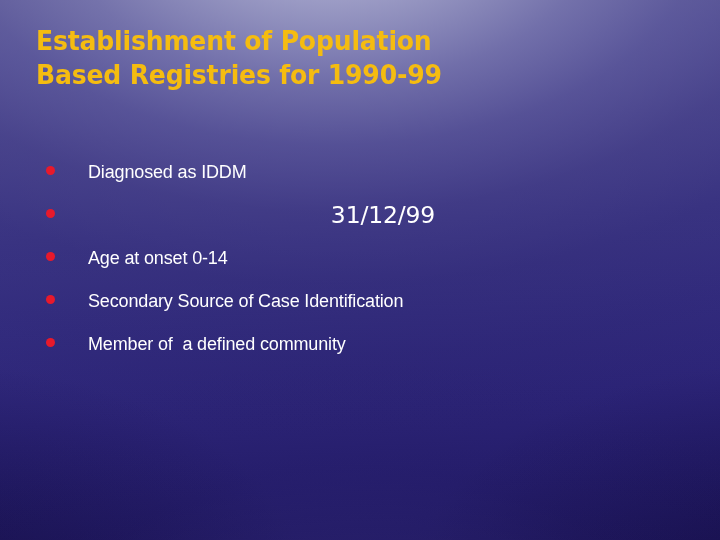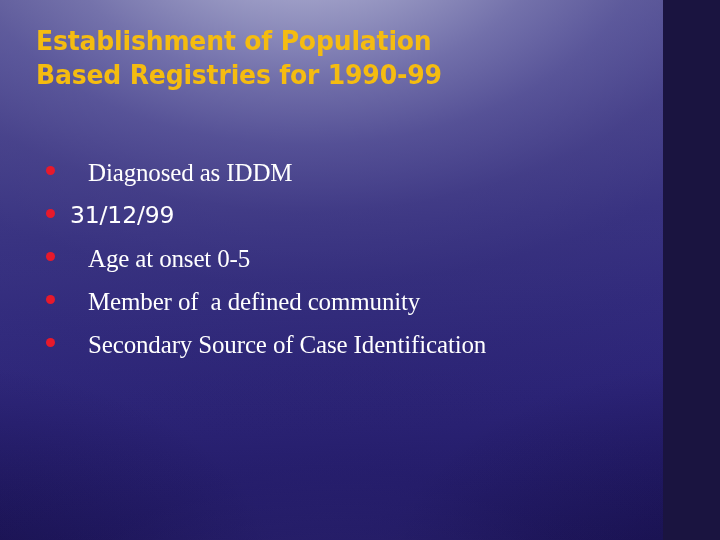--- a/index.html
+++ b/index.html
@@ -8,21 +8,21 @@
     padding: 0;
     background: #1a1440;
   }
 
   body {
     font-family: "Liberation Sans", sans-serif;
   }
 
   #slide {
     position: relative;
-    width: 663px;
+    width: 720px;
     height: 540px;
     overflow: hidden;
     background-color: #2e2a78;
     background-image:
       radial-gradient(120% 95% at 46% -14%,
         rgba(186,186,218,1.0) 0%,
         rgba(172,172,208,0.97) 9%,
         rgba(150,150,193,0.90) 19%,
         rgba(120,118,173,0.78) 31%,
         rgba(92,88,152,0.62) 43%,
@@ -107,37 +107,38 @@
     left: 10px;
     top: 14px;
     width: 9px;
     height: 9px;
     border-radius: 50%;
     background: #e8192b;
   }
 
   .bullet-text {
     display: block;
-    font-family: Liberation Serif, serif;
-    font-size: 25px;
+    font-family: Liberation Sans, sans-serif;
+    font-size: 18px;
     line-height: 41px;
     color: #ffffff;
     white-space: pre-wrap;
     letter-spacing: -0.15px;
   }
 
   .bullet-cont {
     display: block;
     font-family: "DejaVu Sans", "Liberation Sans", sans-serif;
     font-size: 23.5px;
     line-height: 41px;
     color: #ffffff;
     white-space: pre;
     letter-spacing: -0.15px;
     margin-left: -18px;
+    text-align: center;
   }
 </style>
 </head>
 <body>
 
 <div id="slide">
   <div id="content">
 
     <div class="title-block">
       <div class="title-line">Establishment of Population</div>
@@ -152,29 +153,29 @@
       </div>
 
 
       <div class="bullet-row">
         <span class="bullet-dot"></span>
         <span class="bullet-cont">31/12/99</span>
       </div>
 
       <div class="bullet-row">
         <span class="bullet-dot"></span>
-        <span class="bullet-text">Age at onset 0-5</span>
+        <span class="bullet-text">Age at onset 0-14</span>
+      </div>
+
+      <div class="bullet-row">
+        <span class="bullet-dot"></span>
+        <span class="bullet-text">Secondary Source of Case Identification</span>
       </div>
 
       <div class="bullet-row">
         <span class="bullet-dot"></span>
         <span class="bullet-text">Member of  a defined community</span>
-      </div>
-
-      <div class="bullet-row">
-        <span class="bullet-dot"></span>
-        <span class="bullet-text">Secondary Source of Case Identification</span>
       </div>
 
     </div>
 
   </div>
 </div>
 
 </body></html>

